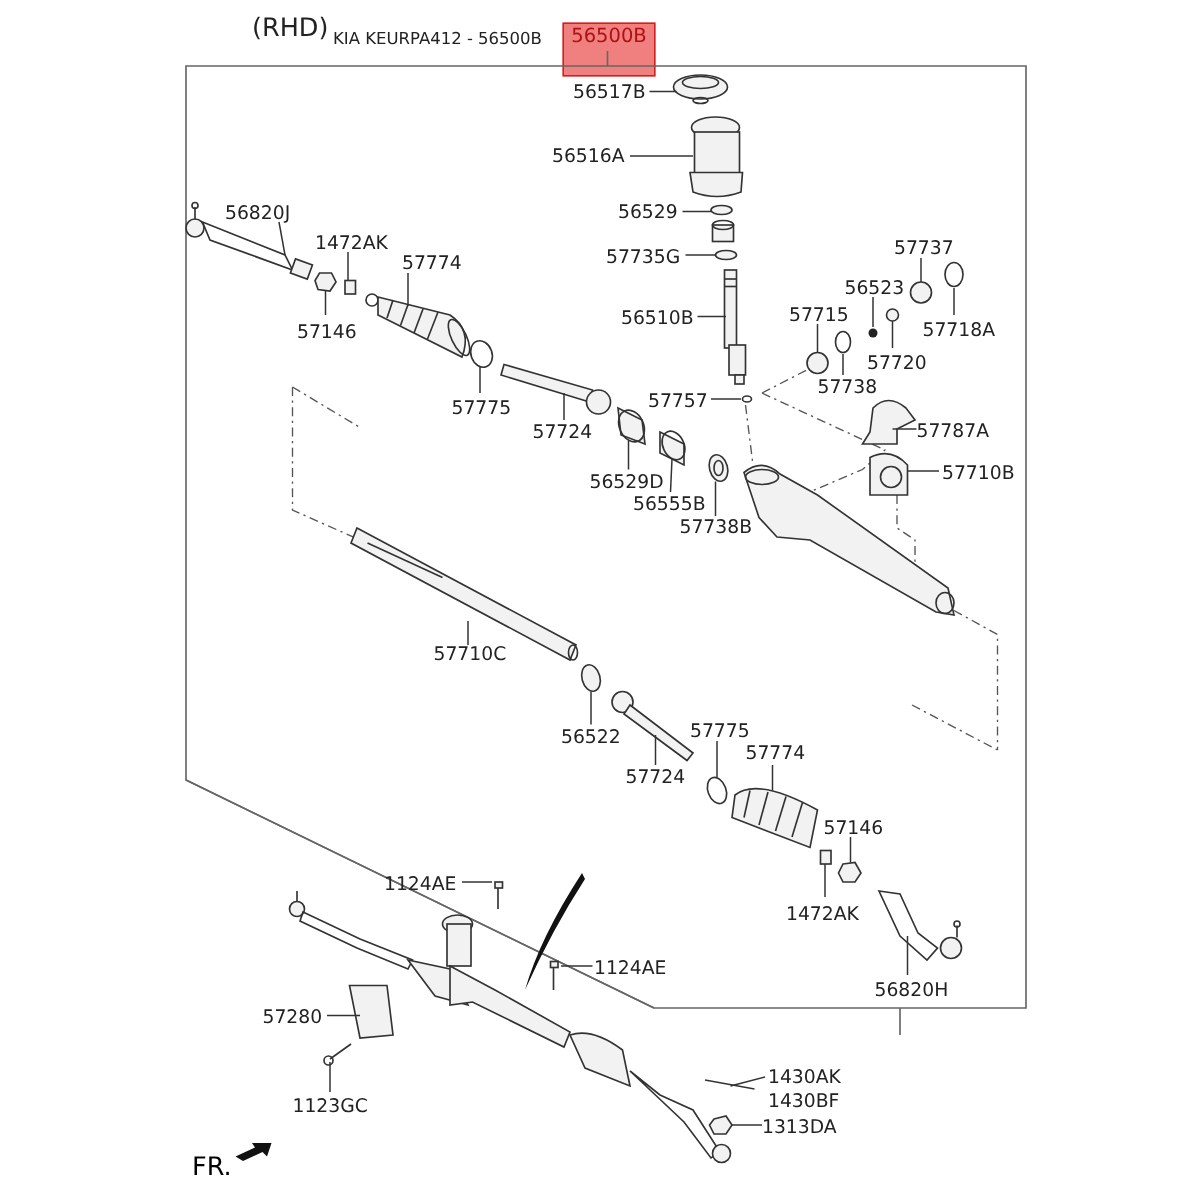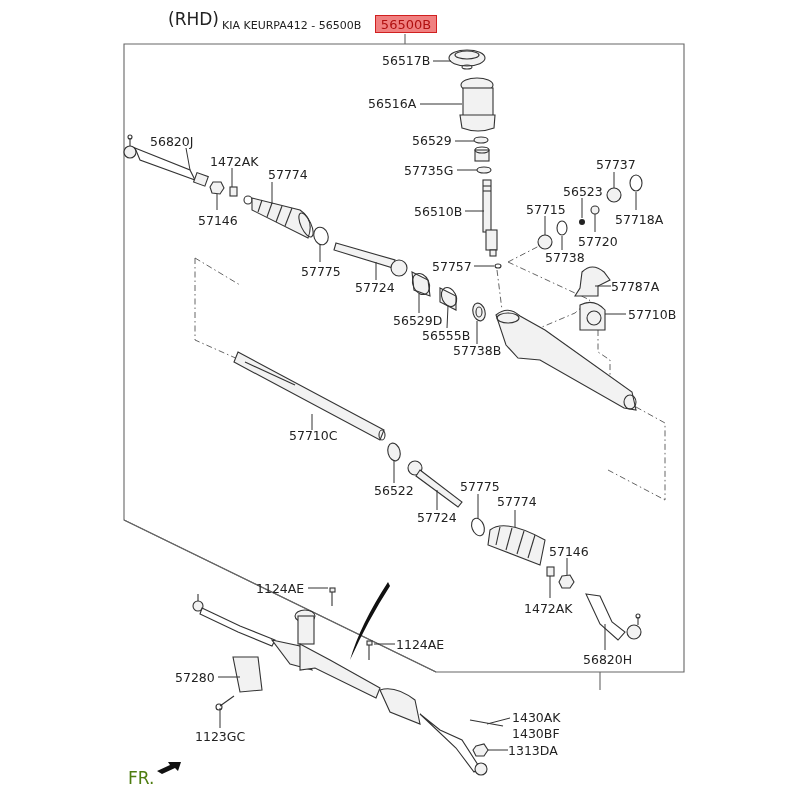--- a/index.html
+++ b/index.html
@@ -1,29 +1,29 @@
 <!DOCTYPE html>
 <html><head>
 <meta charset="utf-8">
 <style>
   html, body { margin: 0; padding: 0; background: #ffffff; }
   body { width: 800px; height: 800px; position: relative; overflow: hidden;
          font-family: "DejaVu Sans", "Liberation Sans", sans-serif; color: #222; }
   .hdr { position: absolute; font-size: 12px; color: #222; }
-  .badge { position: absolute; left: 375px; top: 15px; width: 62px; height: 18px;
+  .badge { position: absolute; left: 375px; top: 15px; width: 62px; height: 36px;
            background: #f08080; border: 1px solid #d02020; color: #b01010;
            font-size: 13px; line-height: 18px; text-align: center; box-sizing: border-box; }
   svg { position: absolute; left: 0; top: 0; }
   .lbl { font-family: "DejaVu Sans", "Liberation Sans", sans-serif; font-size: 12.5px; fill: #222; }
   .part { fill: none; stroke: #333; stroke-width: 1.1; }
   .pf { fill: #f2f2f2; stroke: #333; stroke-width: 1.1; }
   .dash { fill: none; stroke: #555; stroke-width: 0.9; stroke-dasharray: 6 3 1.5 3; }
   .lead { stroke: #333; stroke-width: 1; fill: none; }
   .frame { fill: none; stroke: #666; stroke-width: 1.1; }
-  .fr { position: absolute; left: 128px; top: 768px; font-size: 17px; color: #4d7c0f; }
+  .fr { position: absolute; left: 128px; top: 768px; font-size: 17px; color: #000000; }
 </style>
 </head>
 <body>
 
 <div class="hdr" style="left:120px;top:9px;font-size:17px;margin-left:48px;">(RHD)</div>
 <div class="hdr" style="left:222px;top:19px;font-size:11px;text-align:right;">KIA KEURPA412 - 56500B</div>
 <div class="badge">56500B</div>
 
 <svg width="800" height="800" viewBox="0 0 800 800">
 

